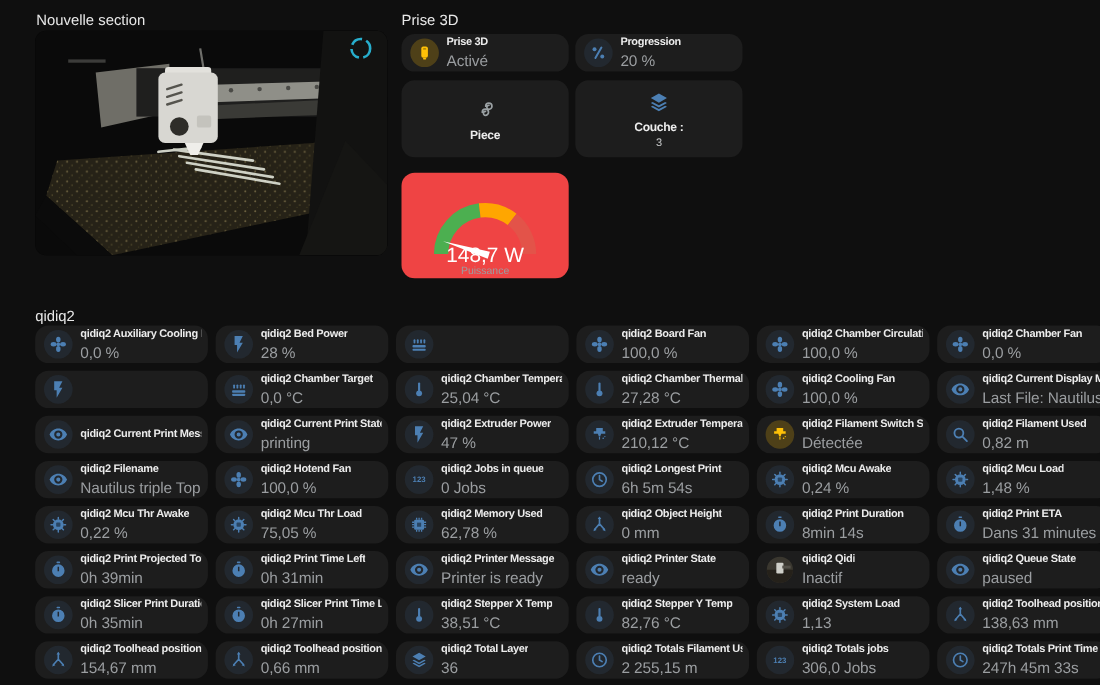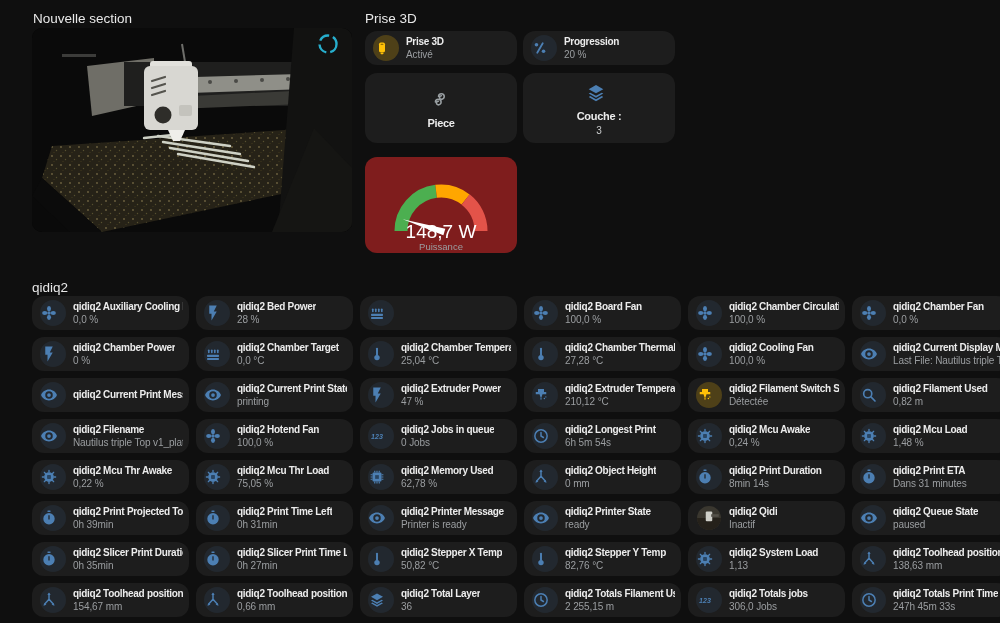--- a/index.html
+++ b/index.html
@@ -8,34 +8,34 @@
   .section-title{position:absolute;font-size:13.5px;font-weight:400;color:#e8e8e8;white-space:nowrap;}
   .camera-card{position:absolute;left:32px;top:28px;width:320px;height:204px;border-radius:10px;
                overflow:hidden;background:#060606;cursor:pointer;}
   .camera-card svg{display:block;width:100%;height:100%;}
   .p3-grid{position:absolute;left:365px;top:31px;display:grid;grid-template-columns:152px 152px;
            grid-template-rows:34px 70px;column-gap:6px;row-gap:8px;}
   .tile{background:#1d1d1d;border-radius:12px;display:flex;align-items:center;
         padding:0 6px 0 8px;gap:7px;box-sizing:border-box;overflow:hidden;cursor:pointer;}
   .tile.tall{flex-direction:column;justify-content:center;gap:2px;padding:6px;}
   .icon-wrap{width:26px;height:26px;border-radius:50%;display:flex;align-items:center;
-             flex:0 0 26px;font-style:italic;}
+             justify-content:center;flex:0 0 26px;}
   .tile.tall .icon-wrap{background:transparent !important;width:28px;height:28px;flex:0 0 28px;}
   .icon-wrap svg{width:18px;height:18px;display:block;}
   .tile.tall .icon-wrap svg{width:22px;height:22px;}
   .t-text{display:flex;flex-direction:column;justify-content:center;min-width:0;}
   .tile.tall .t-text{align-items:center;}
   .t-label{font-size:10px;font-weight:700;letter-spacing:-0.3px;line-height:1.35;
            white-space:nowrap;overflow:hidden;color:#ececec;max-width:118px;}
   .tile.tall .t-label{font-size:11px;max-width:140px;}
-  .t-state{font-size:10px;letter-spacing:-0.1px;line-height:1.3;color:#9b9ea1;
+  .t-state{font-size:14px;letter-spacing:-0.1px;line-height:1.3;color:#9b9ea1;
            white-space:nowrap;overflow:hidden;max-width:118px;}
   .tile.tall .t-state{color:#c9cbcc;font-size:10px;}
   .gauge-card{position:absolute;left:365px;top:157px;width:152px;height:96px;border-radius:12px;
-              background:#7f1d1d;cursor:pointer;}
+              background:#ef4444;cursor:pointer;}
   .gauge-card svg{display:block;width:152px;height:96px;}
   .gauge-value{fill:#ffffff;font-size:19px;font-weight:400;}
   .gauge-sub{fill:#9b9ea1;font-size:9.5px;}
   .qidi-grid{position:absolute;left:32px;top:296px;display:grid;
              grid-template-columns:repeat(6,157px);grid-auto-rows:34px;column-gap:7px;row-gap:7px;}
   .thumb svg{width:26px;height:26px;display:block;}
 </style>
 </head>
 <body>
 
@@ -262,24 +262,20 @@
           <span class="t-label">qidiq2 Chamber Fan</span>
           <span class="t-state">0,0 %</span>
         </span>
       </div>
       <div class="tile">
         <span class="icon-wrap" style="color: rgb(76, 127, 179); background: rgba(76, 127, 179, 0.12);">
           <svg viewBox="0 0 24 24" aria-hidden="true">
             <path fill="currentColor" d="M7 2v11h3v9l7-12h-4l4-8z"></path>
           </svg>
         </span>
-        <span class="t-text">
-          <span class="t-label">qidiq2 Chamber Power</span>
-          <span class="t-state">0 %</span>
-        </span>
       </div>
       <div class="tile">
         <span class="icon-wrap" style="color: rgb(76, 127, 179); background: rgba(76, 127, 179, 0.12);">
           <svg viewBox="0 0 24 24" aria-hidden="true">
             <g fill="currentColor">
               <rect x="4" y="13" width="16" height="3" rx="1"></rect>
               <rect x="4" y="17.3" width="16" height="2.6" rx="1"></rect>
               <rect x="5.3" y="6" width="2.2" height="5" rx="1.1"></rect>
               <rect x="9.3" y="6" width="2.2" height="5" rx="1.1"></rect>
               <rect x="13.3" y="6" width="2.2" height="5" rx="1.1"></rect>
@@ -717,21 +713,21 @@
         <span class="icon-wrap" style="color: rgb(76, 127, 179); background: rgba(76, 127, 179, 0.12);">
           <svg viewBox="0 0 24 24" aria-hidden="true">
             <g fill="currentColor">
               <rect x="10.7" y="3.5" width="2.6" height="11" rx="1.3"></rect>
               <circle cx="12" cy="16.8" r="3.6"></circle>
             </g>
           </svg>
         </span>
         <span class="t-text">
           <span class="t-label">qidiq2 Stepper X Temp</span>
-          <span class="t-state">50,82 °C</span>
+          <span class="t-state">38,51 °C</span>
         </span>
       </div>
       <div class="tile">
         <span class="icon-wrap" style="color: rgb(76, 127, 179); background: rgba(76, 127, 179, 0.12);">
           <svg viewBox="0 0 24 24" aria-hidden="true">
             <g fill="currentColor">
               <rect x="10.7" y="3.5" width="2.6" height="11" rx="1.3"></rect>
               <circle cx="12" cy="16.8" r="3.6"></circle>
             </g>
           </svg>

